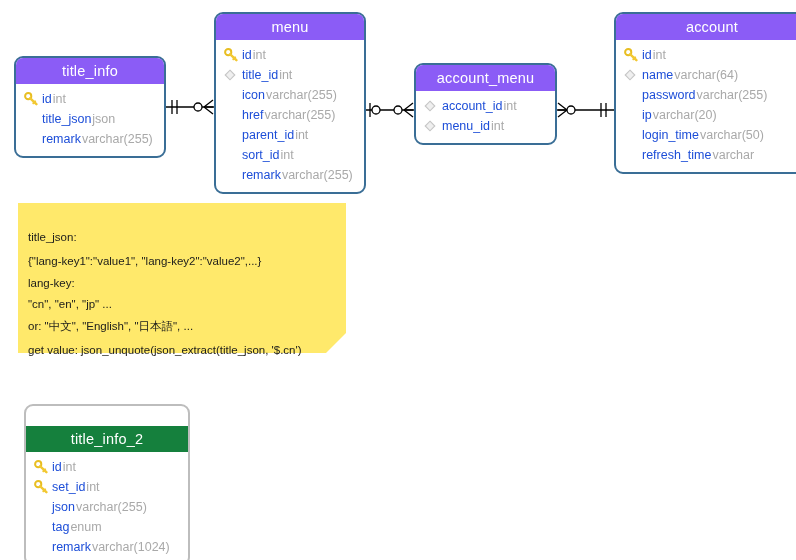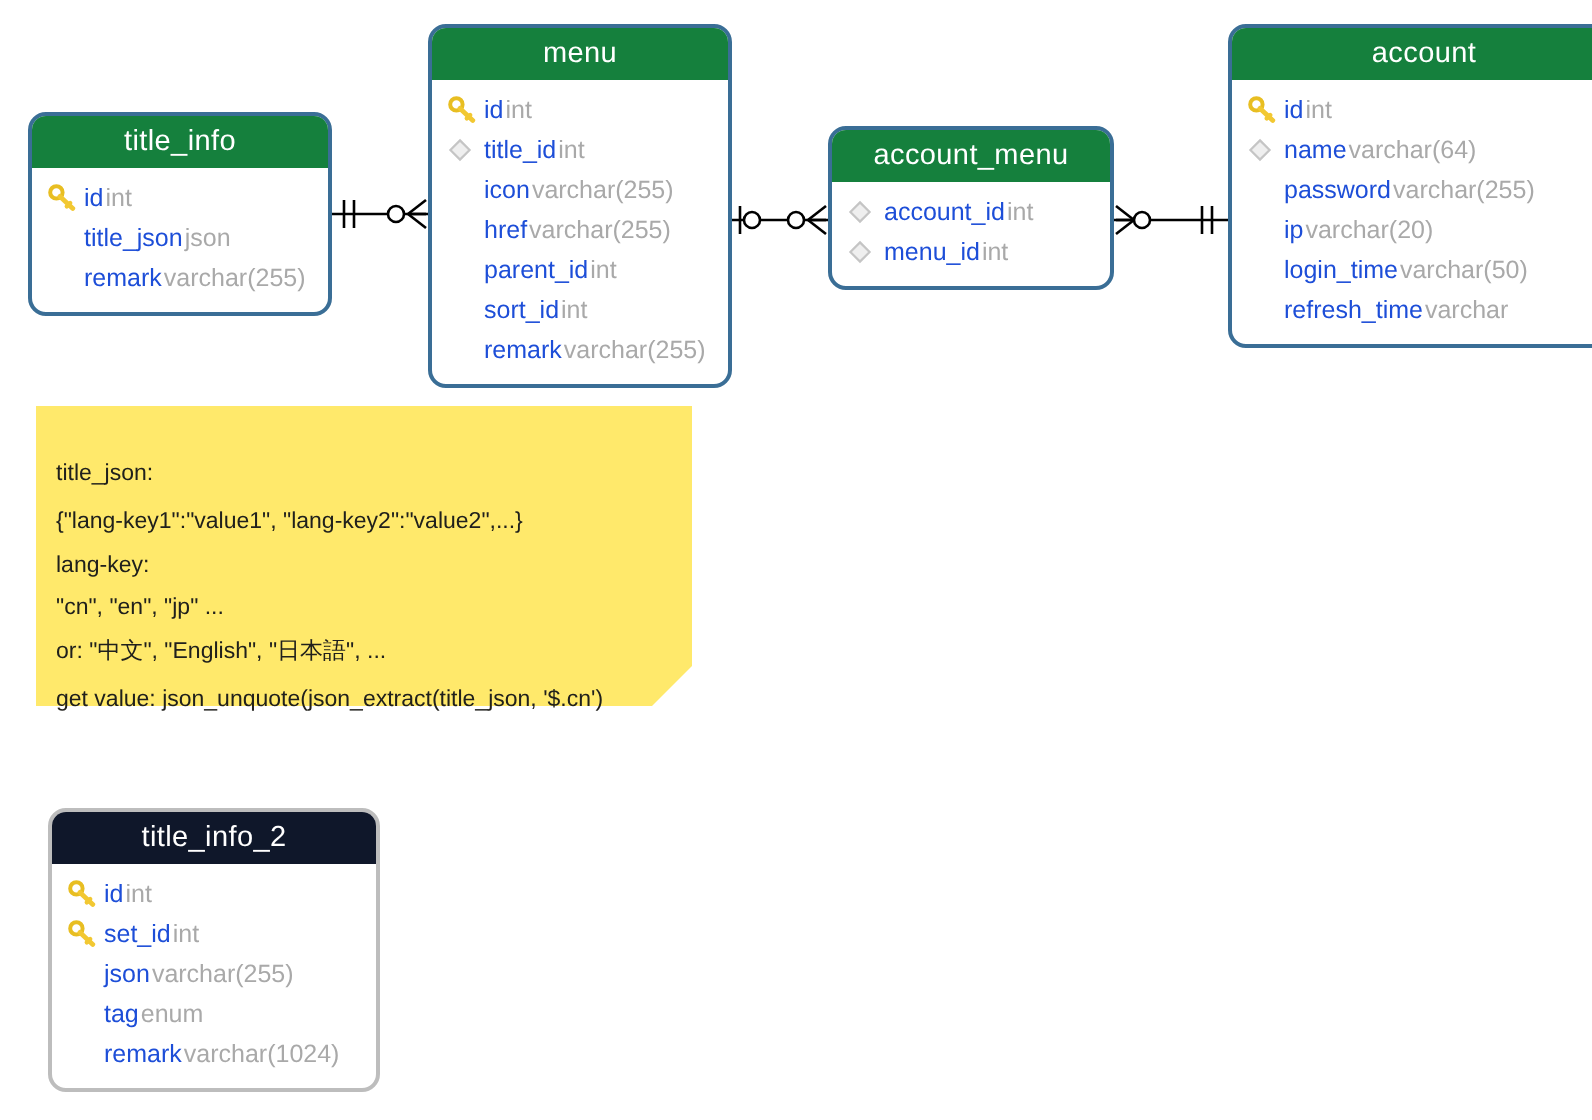--- a/index.html
+++ b/index.html
@@ -38,31 +38,32 @@
     border: 2px solid #3a6e96;
     border-radius: 9px;
     background: #ffffff;
     box-sizing: border-box;
     overflow: hidden;
   }
   .entity.gray {
     border-color: #bdbdbd;
   }
   .entity-header {
-    background: #15803d;
+    background: #8b5cf6;
     color: #ffffff;
     font-size: 14.5px;
     text-align: center;
     line-height: 26px;
     height: 26px;
     letter-spacing: .2px;
   }
   .entity.gray .entity-header {
-    background: #0f172a;
+    background: #15803d;
     color: #ffffff;
+    margin-top: 20px;
   }
   .fields {
     padding: 5px 0 7px 0;
   }
   .field {
     height: 20px;
     line-height: 20px;
     font-size: 12.5px;
     white-space: nowrap;
     padding-left: 8px;

